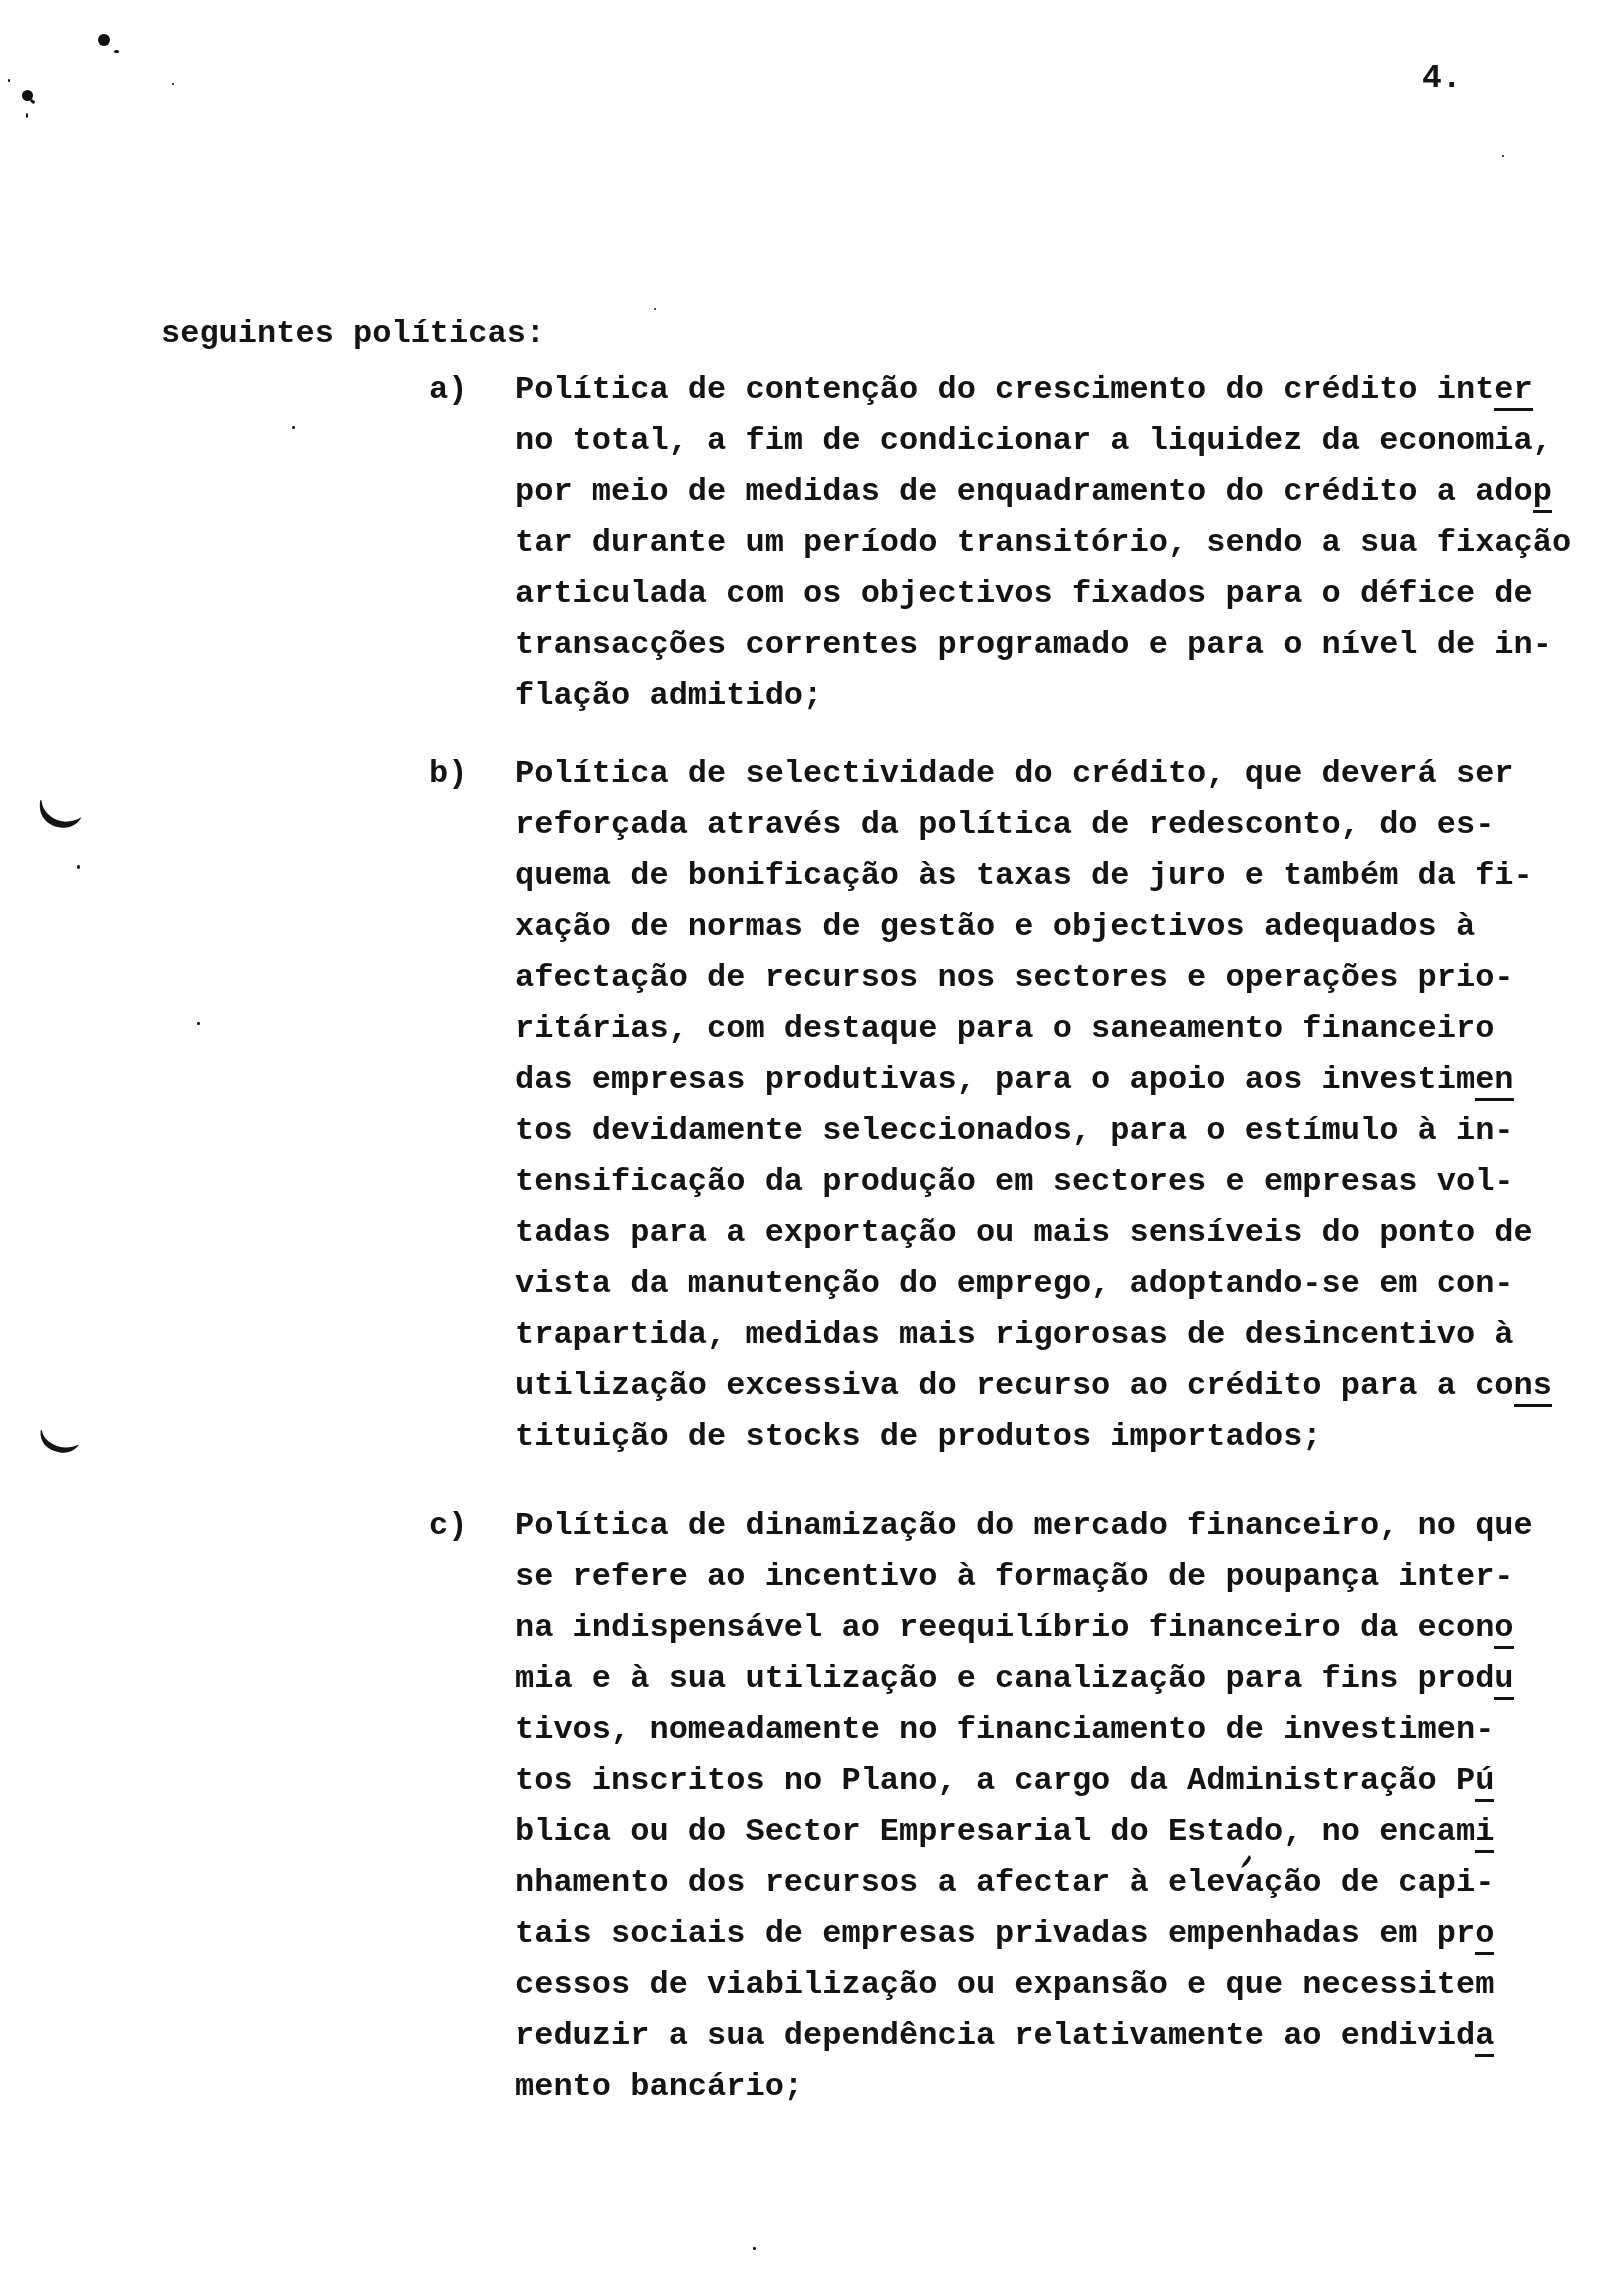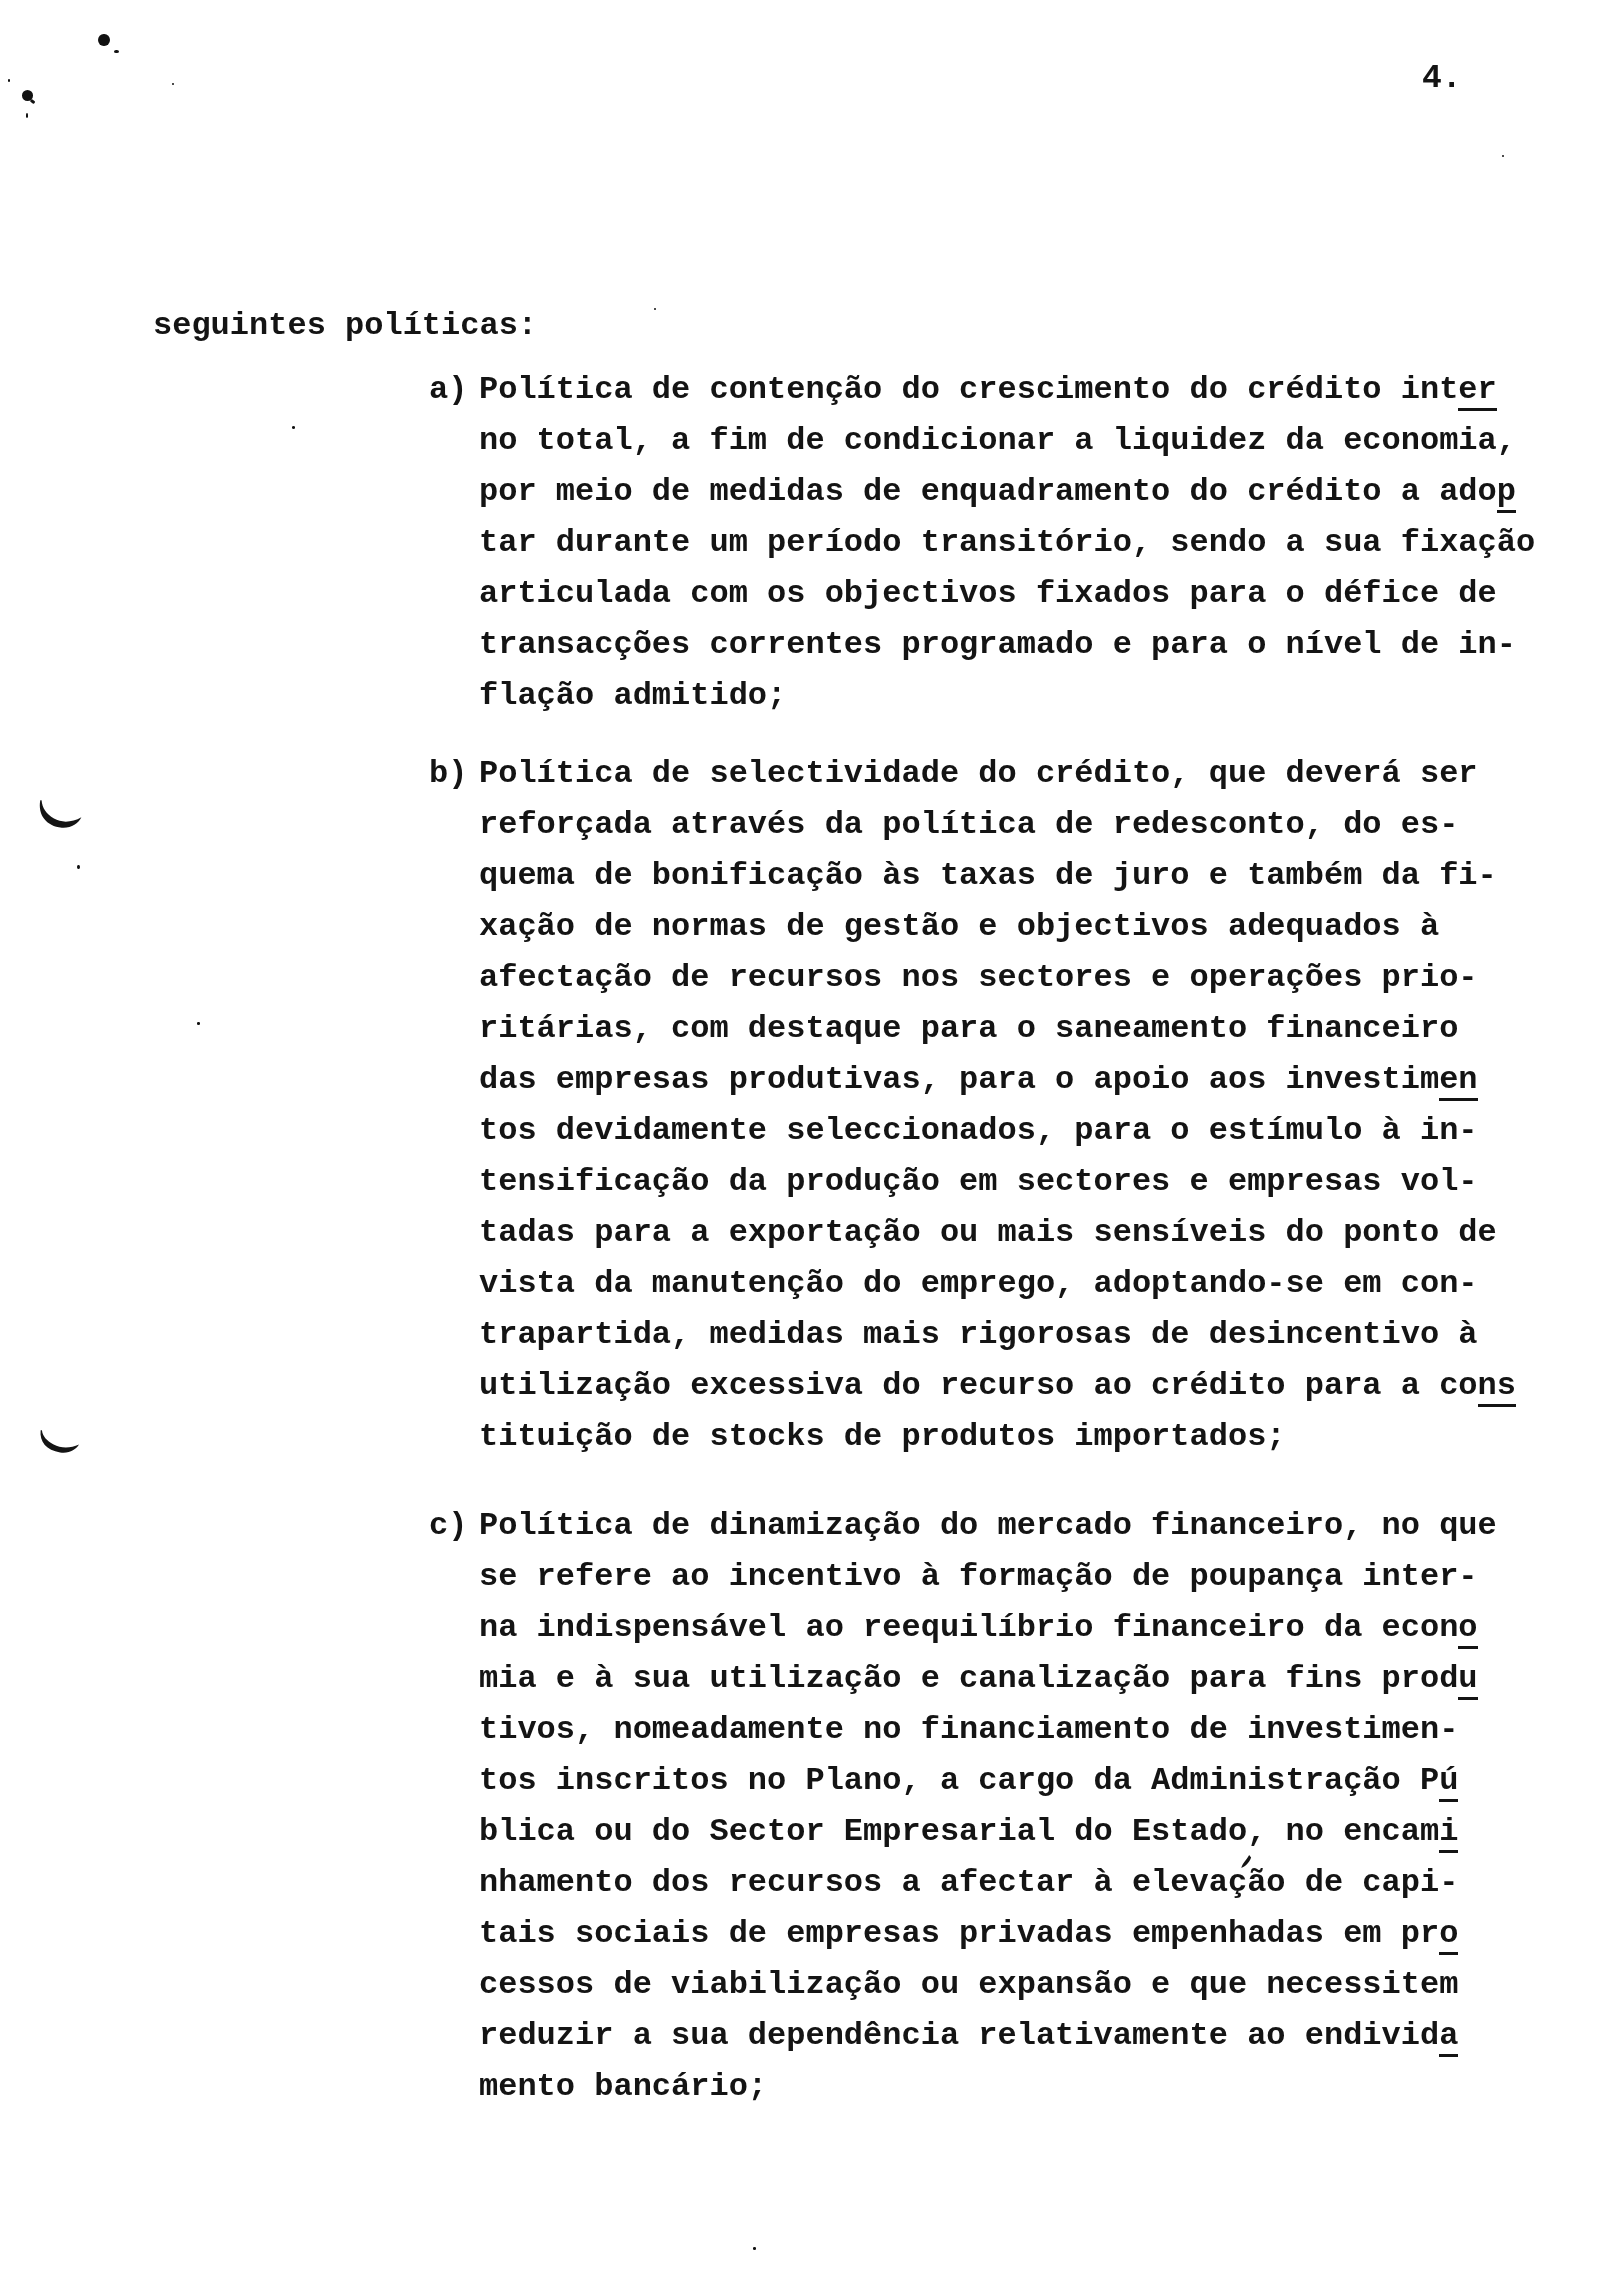--- a/index.html
+++ b/index.html
@@ -18,30 +18,30 @@
     white-space:pre;
   }
   .page-number{
     position:absolute;
     left:1422px;top:60px;
     font-size:33px;font-weight:700;
   }
   .intro{
     position:absolute;
     left:149px;top:296px;
-    margin:4px;
+    margin:12px;
     line-height:51px;
   }
   .items{position:absolute;left:429px;top:0;width:1153px;}
   .item{position:absolute;left:0;}
   .item .marker{
     position:absolute;left:0;top:0;
     line-height:51px;
   }
-  .item .lines{margin-left:50px;}
+  .item .lines{margin-left:86px;}
   .line{
     height:51px;line-height:51px;
     white-space:pre;
   }
   .cu{ 
     border-bottom:3.9px solid #141414;
   }
   
   .crescent{position:absolute;}
   

